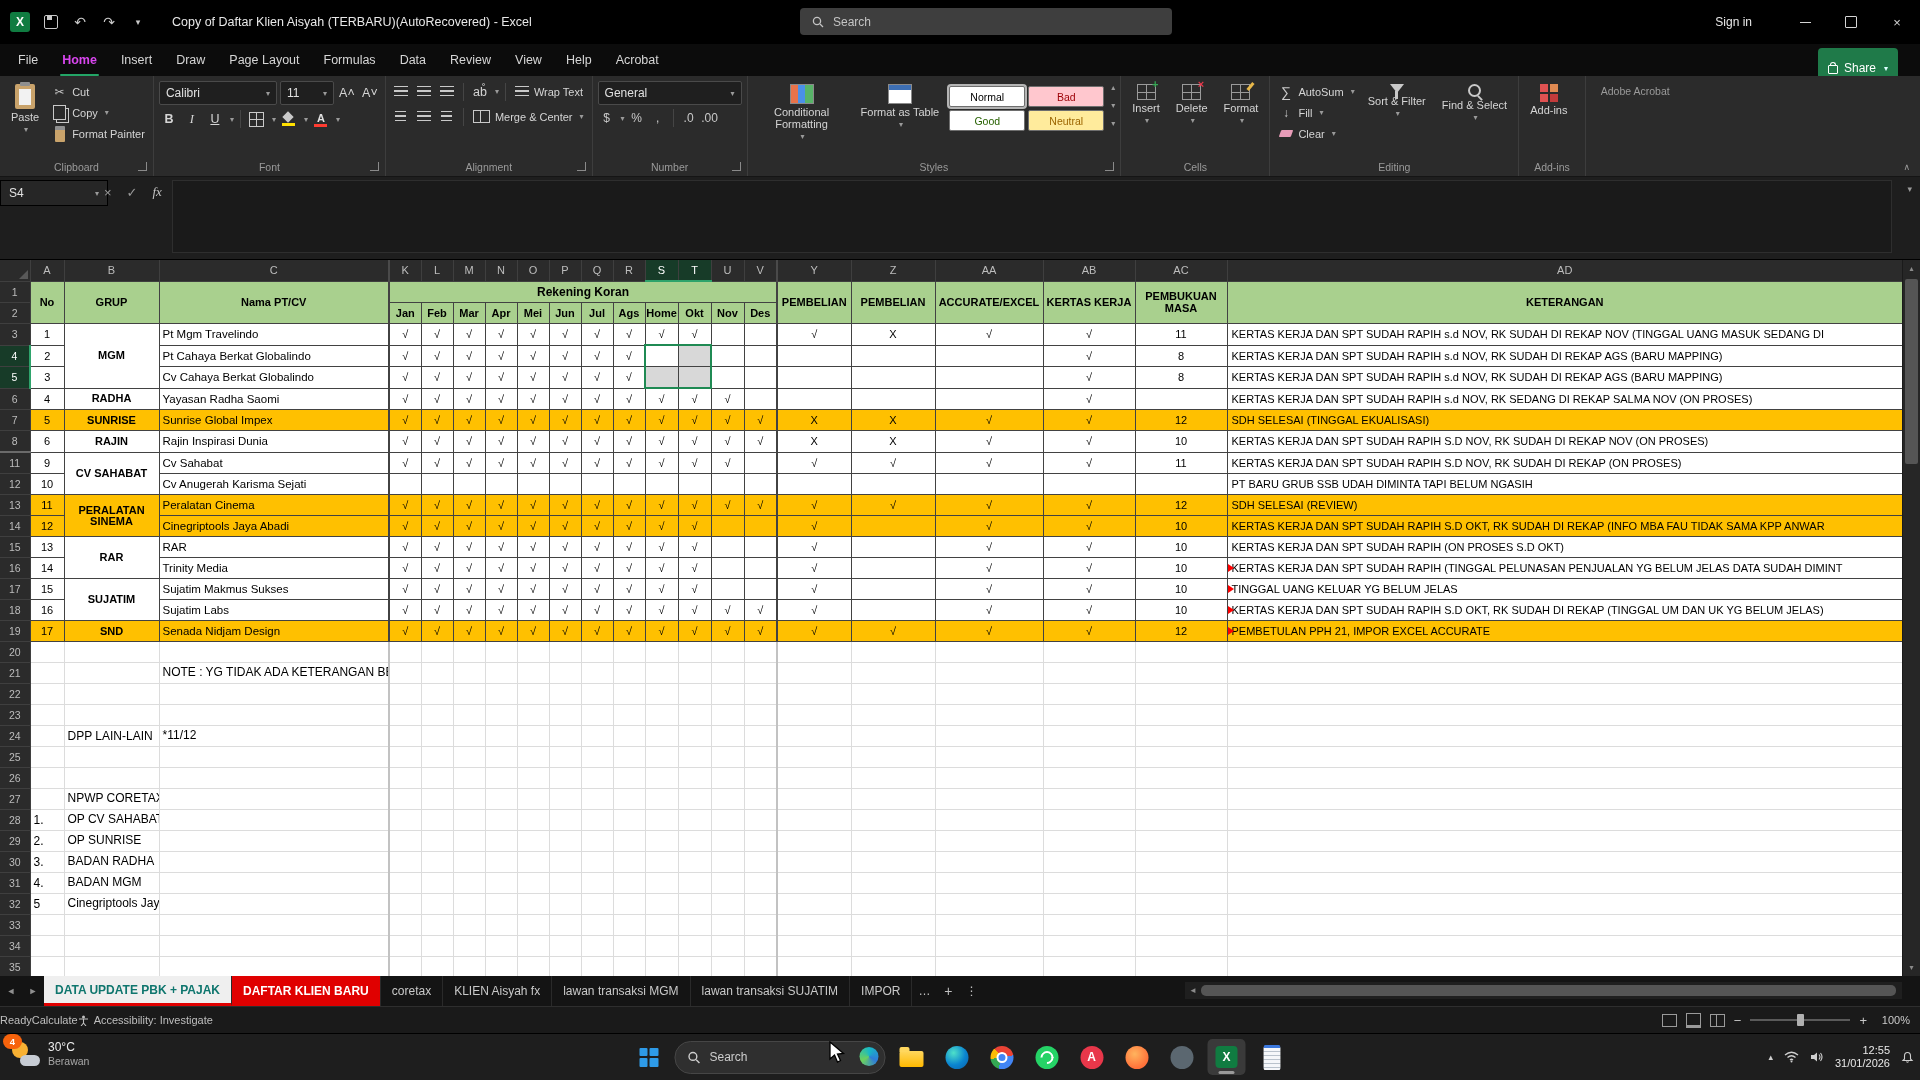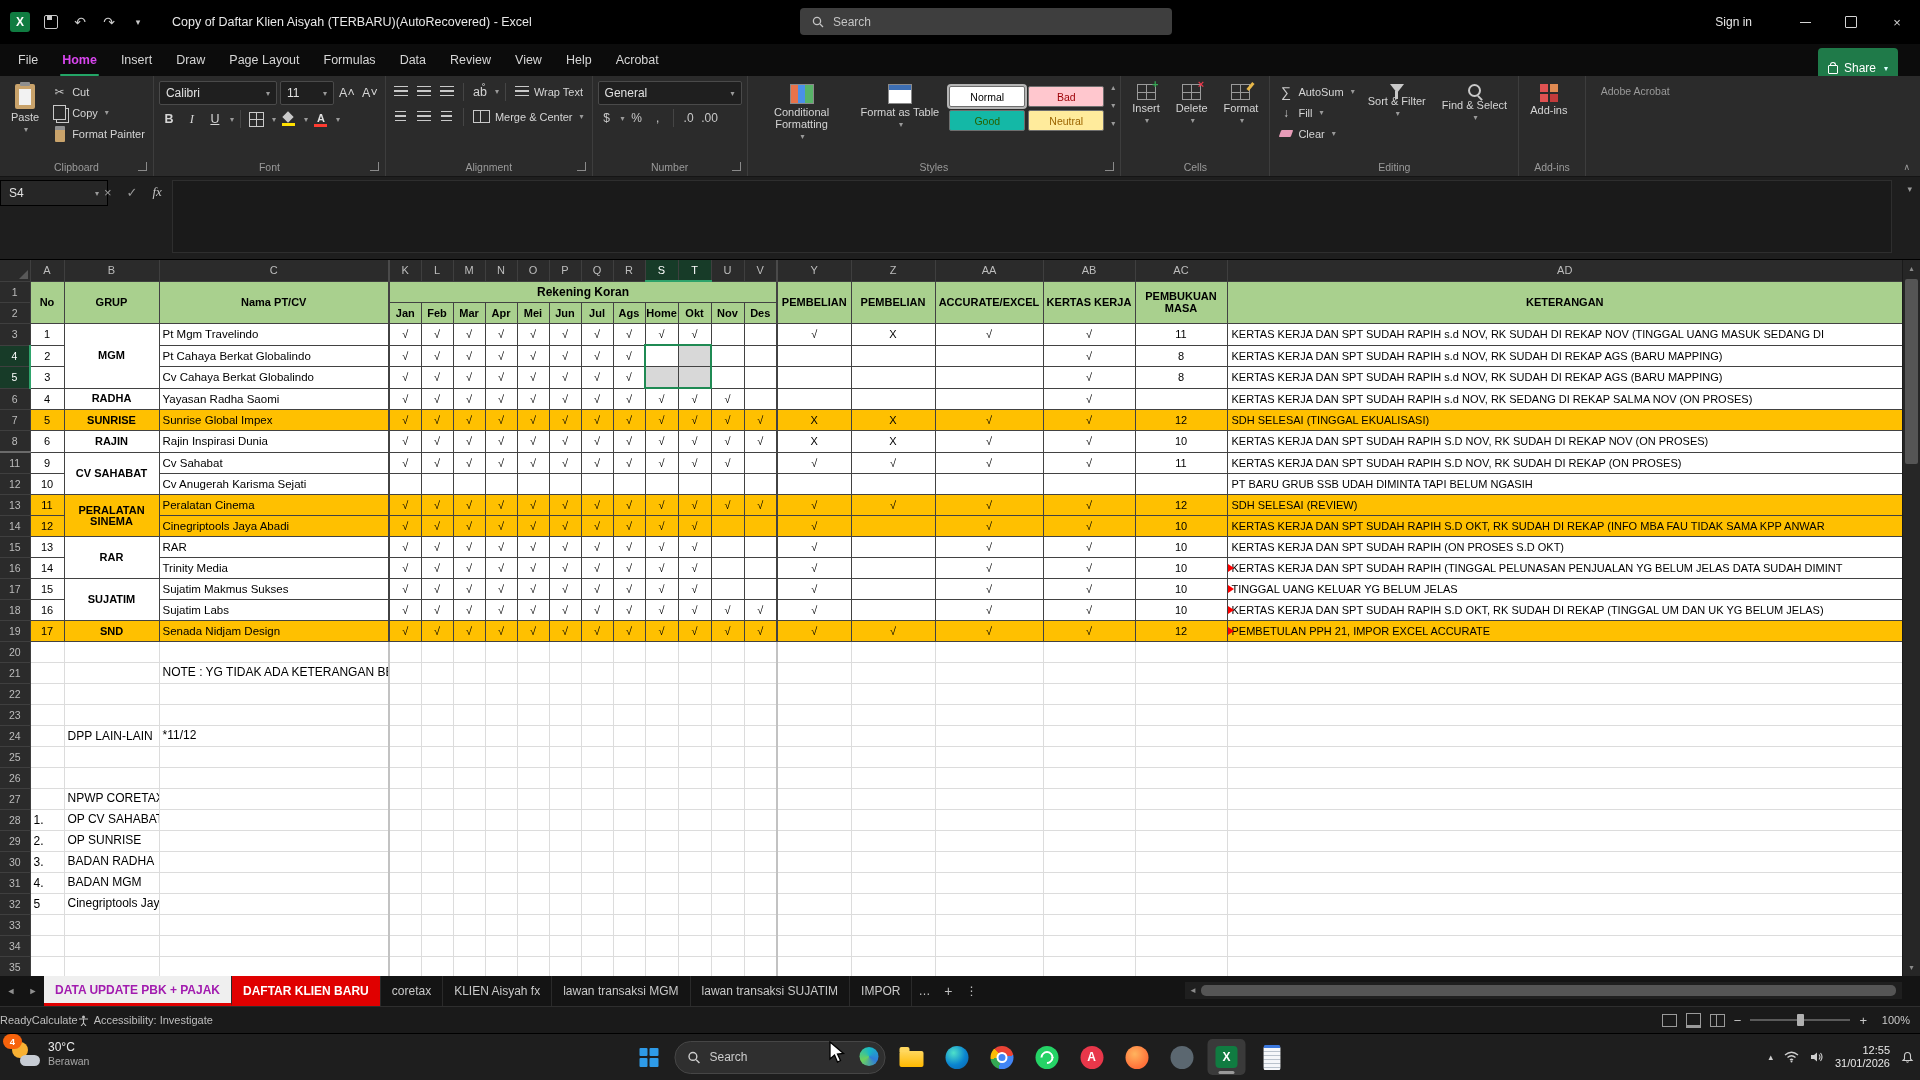--- a/index.html
+++ b/index.html
@@ -140,21 +140,21 @@
 .vscroll{position:absolute;right:0;top:0;bottom:0;width:17px;background:#262626;border-left:1px solid #1A1A1A}
 .varrow{height:17px;display:flex;align-items:center;justify-content:center;color:#8A8A8A;font-size:8px}
 .vthumb{position:absolute;left:2px;right:2px;top:19px;height:185px;background:#555;border-radius:2px}
 .varrow.vbot{position:absolute;bottom:0;left:0;right:0}
 
 
 .tabbar{flex:0 0 30px;background:#141414;display:flex;align-items:center;position:relative}
 .tnav{width:22px;color:#909090;font-size:9px;text-align:center}
 #sheet-tabs{display:flex;align-items:stretch;height:30px}
 .stab{display:flex;align-items:center;padding:0 11px;font-size:12px;color:#C9C9C9;border-right:1px solid #2A2A2A;white-space:nowrap}
-.stab.active{background:#EFEFEF;color:#a21caf;font-weight:bold;border-bottom:3px solid #E00000}
+.stab.active{background:#EFEFEF;color:#0f766e;font-weight:bold;border-bottom:3px solid #E00000}
 .stab.redfill{background:#E00000;color:#fff;font-weight:bold}
 .tabmore{width:24px;text-align:center;color:#C0C0C0;font-size:12px}
 .addsheet{width:24px;text-align:center;color:#C0C0C0;font-size:14px}
 .kebab{width:22px;text-align:center;color:#C0C0C0;font-size:12px}
 .hscroll{position:absolute;right:18px;left:1185px;top:6px;height:17px;background:#1F1F1F;display:flex;align-items:center}
 .harrow{width:16px;color:#8A8A8A;font-size:8px;text-align:center}
 .hthumb{height:11px;flex:1;background:#555;border-radius:5px;margin-right:6px}
 
 
 .statusbar{flex:0 0 26px;background:#1A1A1A;border-top:1px solid #2E2E2E;display:flex;align-items:center;color:#BFBFBF;font-size:11px;position:relative}
@@ -421,21 +421,21 @@
             <span class="dd">▾</span>
         </div>
         <div class="rbig">
           <span class="ic-ft"></span>
           <span class="rlbl2">Format as Table</span>
             <span class="dd">▾</span>
         </div>
         <div class="chips" id="style-chips">
             <div class="chip selected" style="background: rgb(255, 255, 255); color: rgb(0, 0, 0);">Normal</div>
             <div class="chip" style="background: rgb(255, 199, 206); color: rgb(156, 0, 6);">Bad</div>
-            <div class="chip" style="background: #14b8a6; color: rgb(39, 97, 0); text-align: right;">Good</div>
+            <div class="chip" style="background: #ffffff; color: rgb(39, 97, 0); text-align: right;">Good</div>
             <div class="chip" style="background: rgb(255, 235, 156); color: rgb(156, 101, 0);">Neutral</div>
           </div>
         <div class="chiparrows">
             <span>▴</span>
             <span>▾</span>
             <span>▾</span>
           </div>
       </div>
       <div class="rfoot">
           <span>Styles</span>

